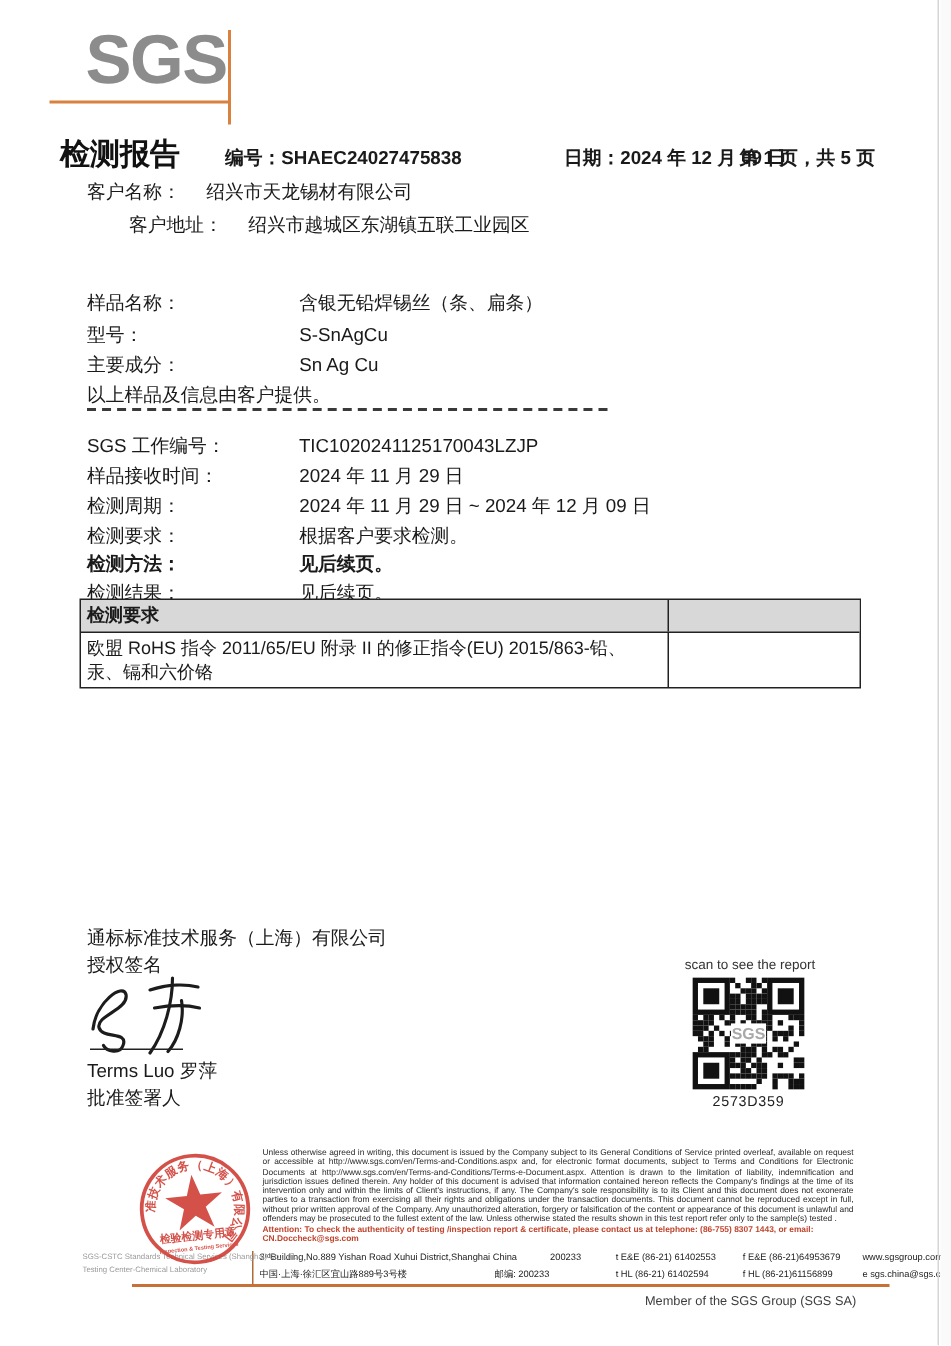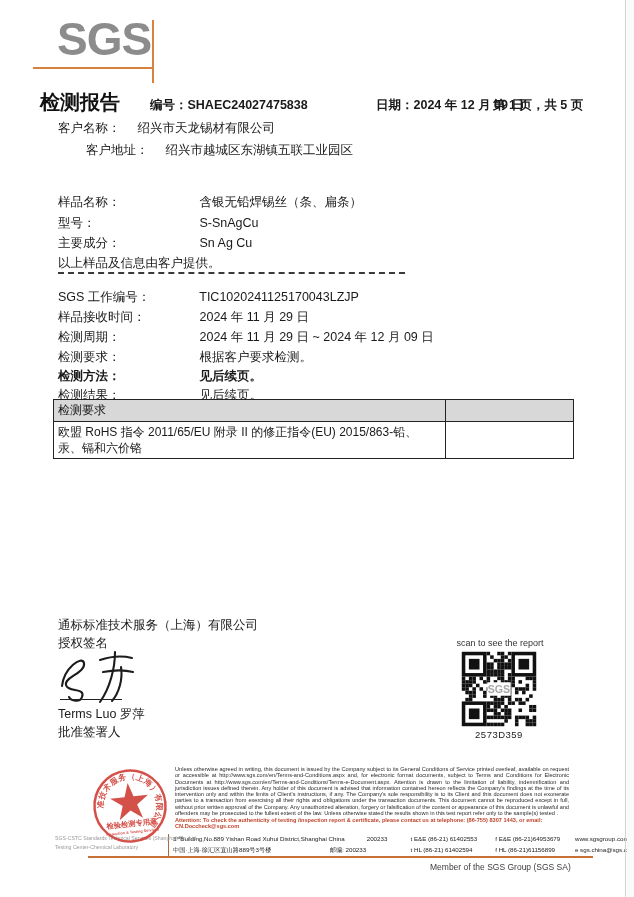--- a/index.html
+++ b/index.html
@@ -14,21 +14,21 @@
     font-family:"Liberation Sans",sans-serif;line-height:1;
   }
   .accent-h{height:0;border-top:2px solid #d9813f;}
   .accent-v{width:0;border-left:2px solid #d9813f;}
   .title{font-size:20px;font-weight:bold;color:#111;}
   .titlerow{font-size:12.5px;font-weight:bold;white-space:nowrap;}
   .row{font-size:12.5px;white-space:nowrap;}
   .row .lab{display:inline-block;}
   .dashsep{height:0;border-top:2px dashed #3a3a3a;}
   .tbl{border:1.2px solid #222;font-size:12px;}
-  .tbl-head{display:flex;background:#d8d8d8;font-weight:normal;border-bottom:1.2px solid #222;}
+  .tbl-head{display:flex;background:#d8d8d8;font-weight:bold;border-bottom:1.2px solid #222;}
   .tbl-body{display:flex;}
   .c1{width:392px;padding:2px 4px;box-sizing:border-box;border-right:1.2px solid #222;}
   .c2{width:126px;padding:2px 4px;box-sizing:border-box;display:flex;align-items:center;justify-content:center;text-align:center;}
   .smalltxt{font-size:12.5px;}
   .siglabel{font-size:12.5px;}
   .sigline{height:0;border-top:1.5px solid #222;}
   .qrcap{font-size:9px;color:#333;text-align:center;}
   .qrnum{font-size:9.5px;color:#222;text-align:center;letter-spacing:0.5px;}
   .fineprint{
     font-size:5.6px;line-height:1.12;color:#2b2b2b;text-align:justify;

